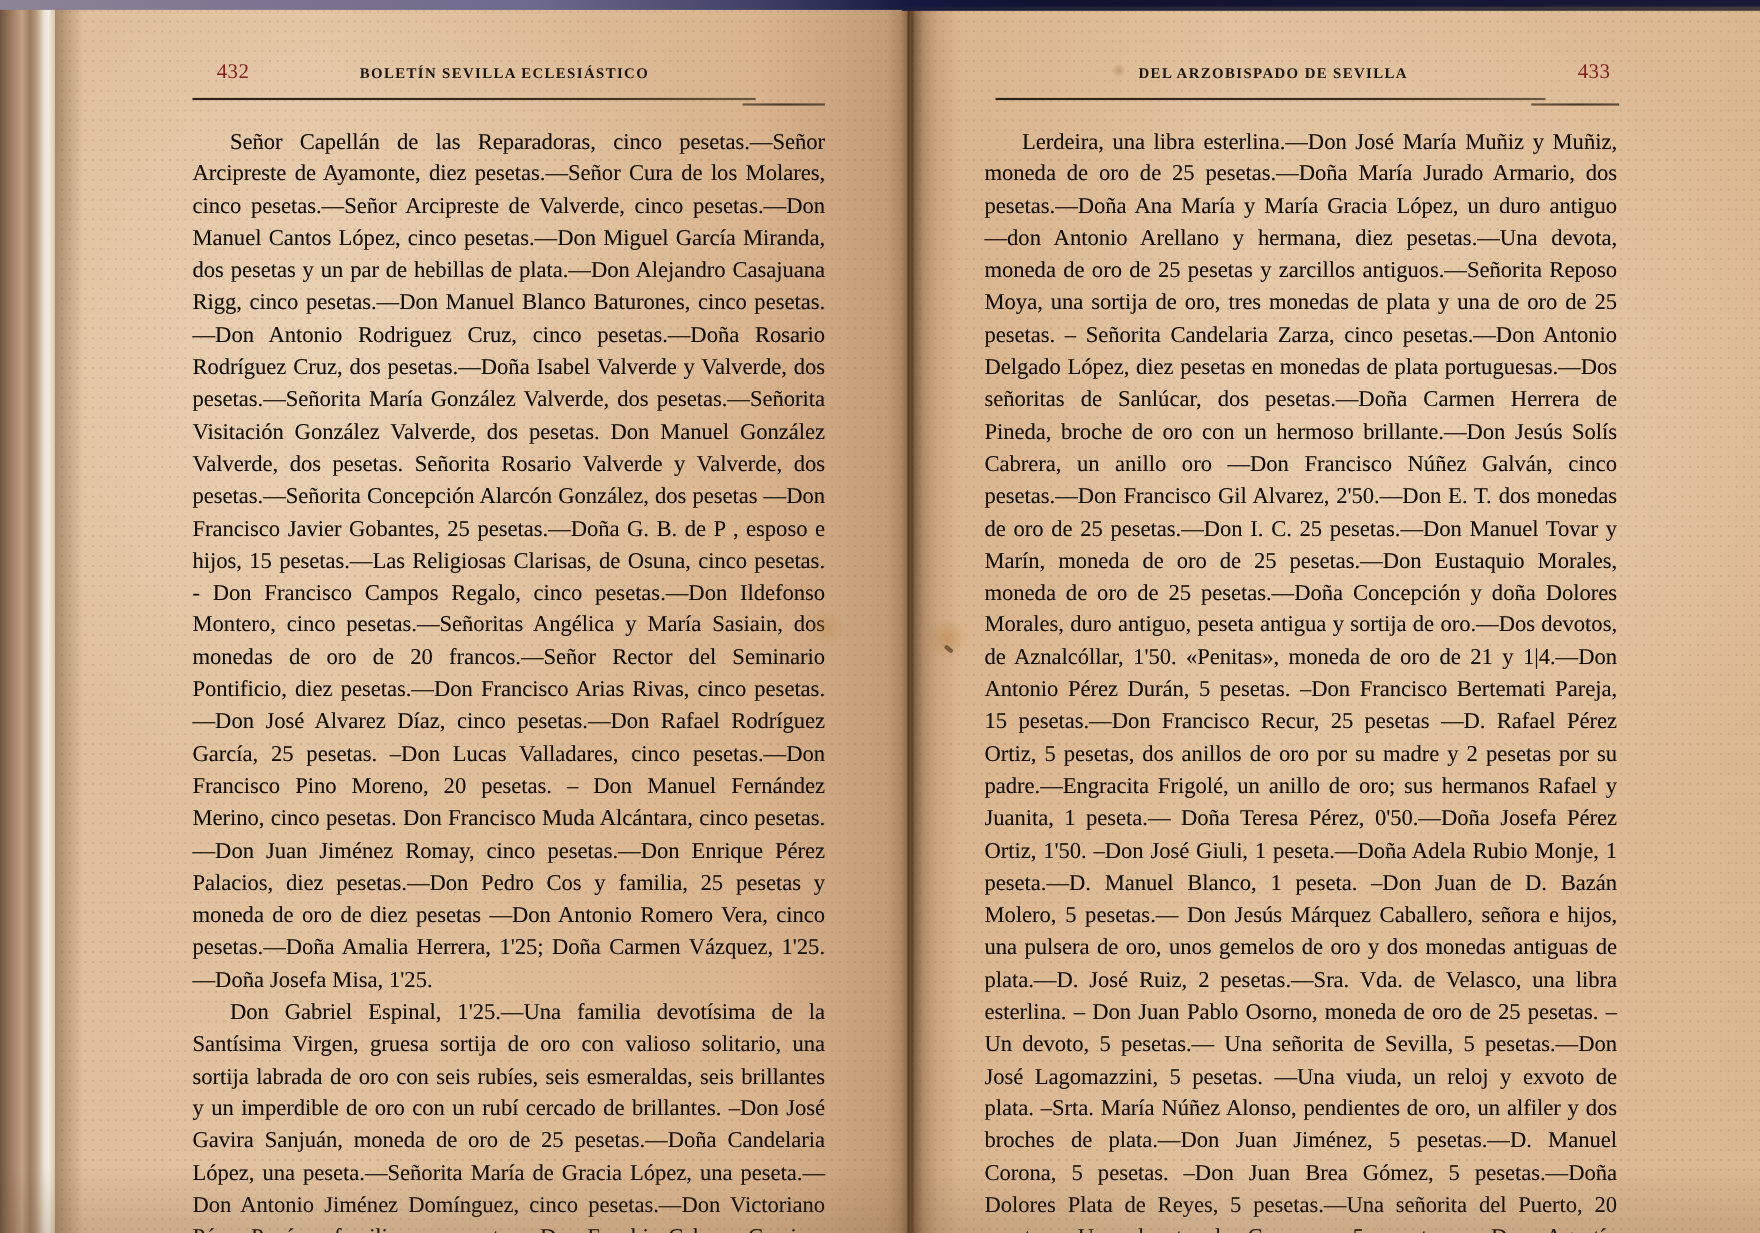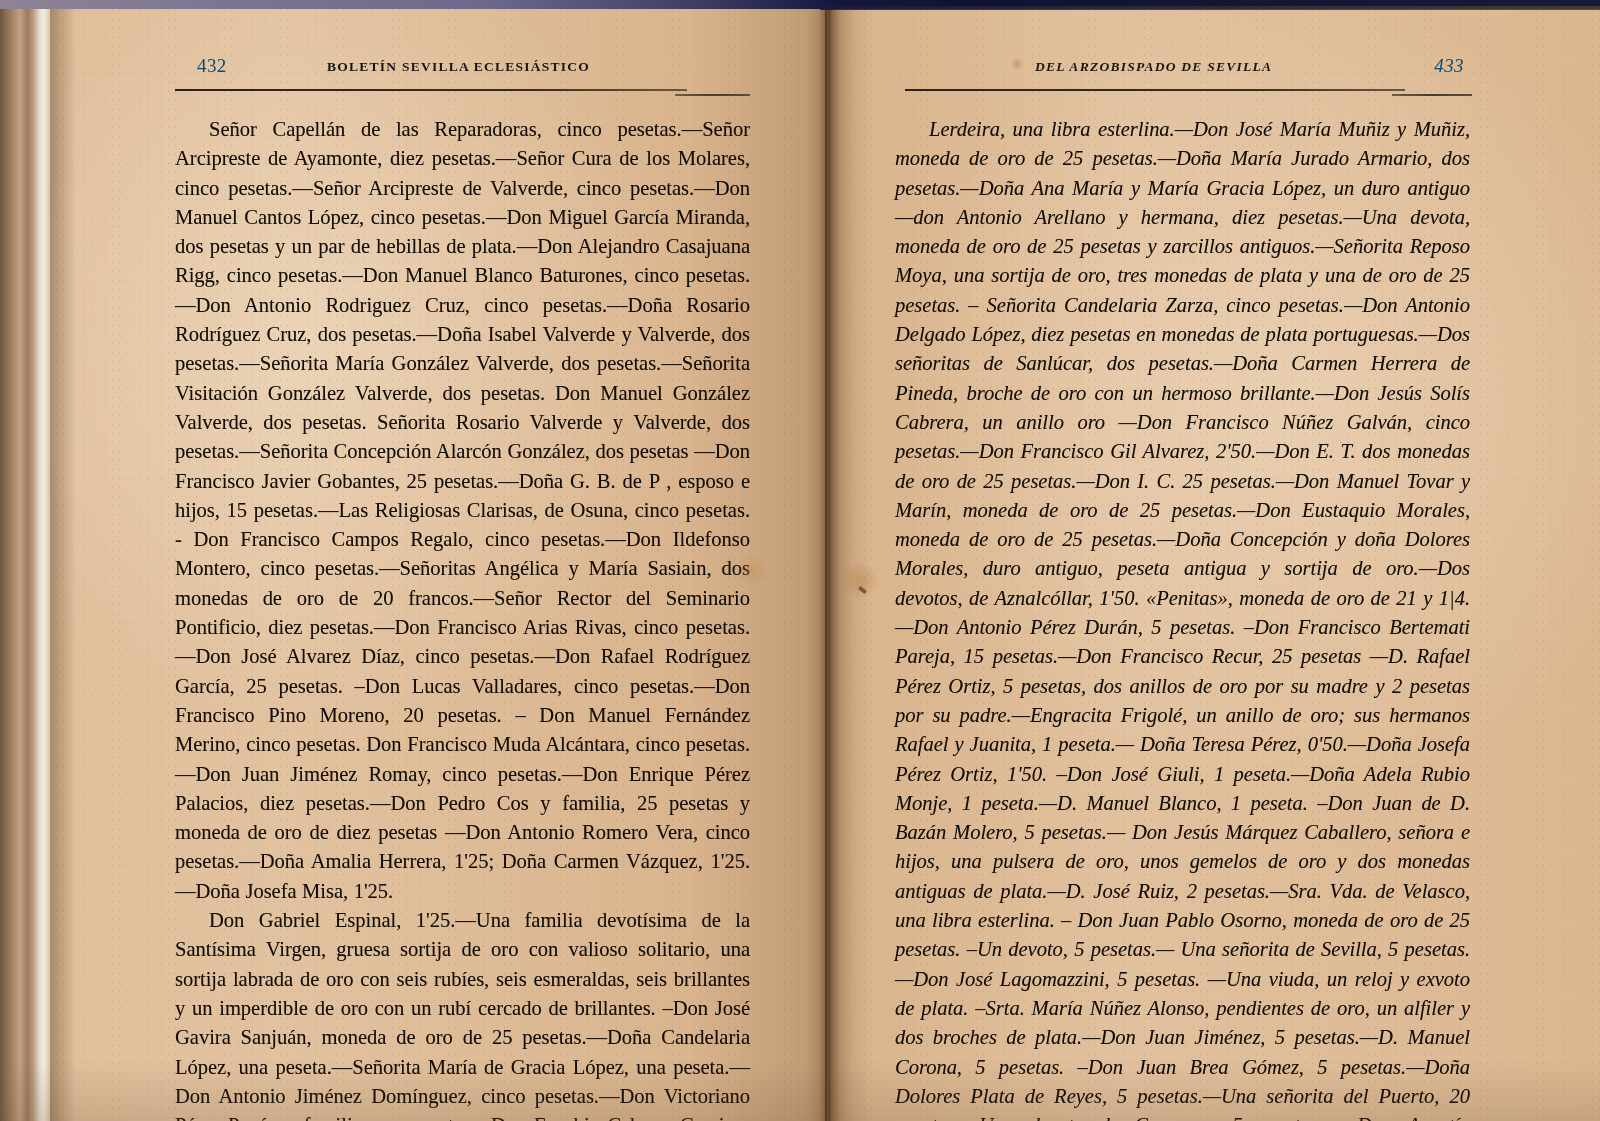--- a/index.html
+++ b/index.html
@@ -133,33 +133,33 @@
 
   
   .page {
     position: absolute;
     top: 0;
     height: 1121px;
     color: #17130d;
     z-index: 20;
   }
   .page-left  { left: 175px; width: 575px; }
-  .page-right { left: 895px; width: 575px; font-style: italic; }
+  .page-right { left: 895px; width: 575px; }
 
   .running-head {
     position: relative;
     height: 34px;
     margin-top: 55px;
   }
   .folio {
     position: absolute;
     top: 0;
     font-size: 19px;
     letter-spacing: .4px;
-    color: #0c4a6e;
+    color: #7f1d1d;
   }
   .folio-left  { left: 22px; }
   .folio-right { right: 6px; }
   .head-title {
     position: absolute;
     top: 4px;
     font-size: 13.5px;
     letter-spacing: 1.25px;
     font-weight: 700;
     color: #1a150e;

